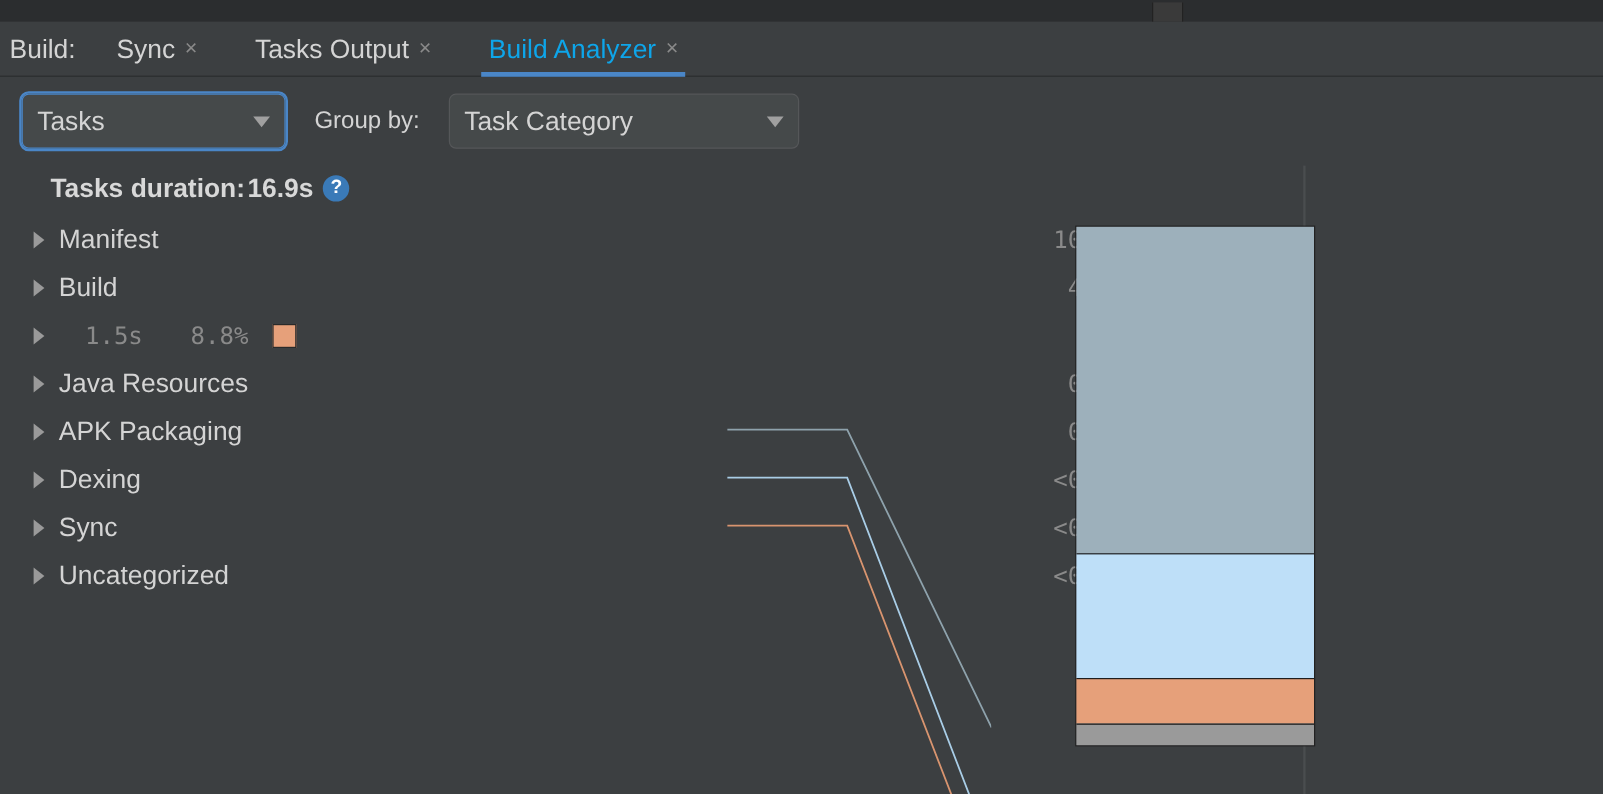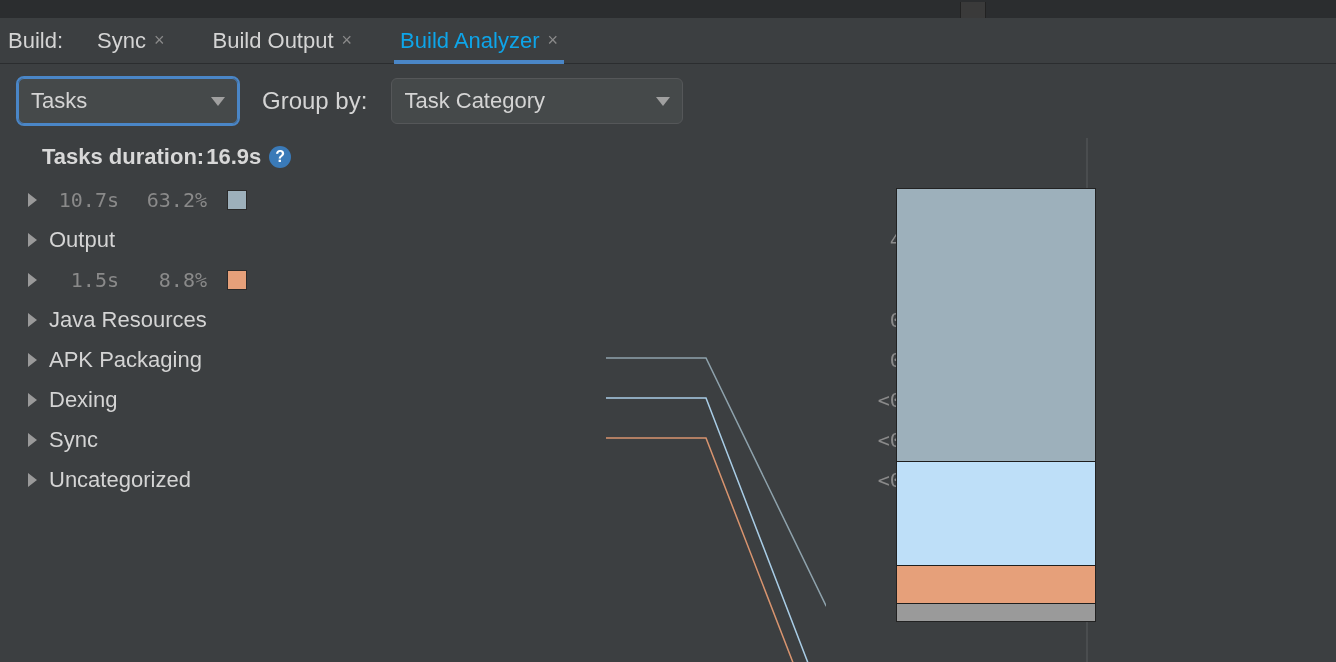--- a/index.html
+++ b/index.html
@@ -68,21 +68,21 @@
     gap:36px;
     cursor:pointer;
   }
   .dropdown.focus { outline:2px solid var(--focus-border); outline-offset:0; border-color:var(--focus-border); background:#45494a;}
   .dd1 { width:220px; }
   .dd2 { width:292px; }
   .tri-down {
     width:0; height:0; border-left:7px solid transparent; border-right:7px solid transparent;
     border-top:9px solid #a0a0a0;
   }
-  .lbl-static { color: var(--text-bright); font-size:24px; white-space:nowrap;}
+  .lbl-static { color: var(--text-bright); font-size:20px; white-space:nowrap;}
   .filters { display:flex; align-items:center; gap:6px; cursor:pointer;}
   .sort-icon { display:inline-flex; flex-direction:column; gap:2px; margin-left:2px;}
   .sort-icon span { width:0;height:0;border-left:6px solid transparent;border-right:6px solid transparent;}
   .sort-icon .up { border-bottom:6px solid #a0a0a0;}
   .sort-icon .dn { border-top:6px solid #a0a0a0;}
 
   
   .content { flex:1; display:flex; position:relative;}
   .leftpane { flex:1; padding: 0 20px 20px 24px; position:relative;}
   .rightpane { width:250px; border-left:2px solid #4a4d4f; }
@@ -145,21 +145,21 @@
   <div class="topstrip"></div>
 
   <div class="tabbar">
     <span class="tab-prefix">Build:</span>
     <div id="tabs-mount" style="display: flex; gap: 40px; height: 100%; align-items: center;">
         <div class="tab">
           <span class="tab-label">Sync</span>
           <span class="close-x">×</span>
         </div>
         <div class="tab">
-          <span class="tab-label">Build Output</span>
+          <span class="tab-label">Tasks Output</span>
           <span class="close-x">×</span>
         </div>
         <div class="tab active">
           <span class="tab-label">Build Analyzer</span>
           <span class="close-x">×</span>
         </div>
       </div>
   </div>
 
   <div class="toolbar">
@@ -178,27 +178,28 @@
   <div class="content">
     <div class="leftpane">
       <div class="heading">
         <span>Tasks duration: </span>
         <span style="margin-left:-6px">16.9s</span>
         <span class="help-icon">?</span>
       </div>
       <div class="rows" id="rows-mount">
           <div class="row">
             <span class="chevron"></span>
+            <span class="rowname">Manifest</span>
             <span class="dur">10.7s</span>
             <span class="pct">63.2%</span>
             <span class="swatch" style="background: rgb(157, 176, 187);"></span>
           </div>
           <div class="row">
             <span class="chevron"></span>
-            <span class="rowname">Output</span>
+            <span class="rowname">Build</span>
             <span class="dur">4.1s</span>
             <span class="pct">24.0%</span>
             <span class="swatch" style="background: rgb(190, 223, 248);"></span>
           </div>
           <div class="row">
             <span class="chevron"></span>
             <span class="dur">1.5s</span>
             <span class="pct">8.8%</span>
             <span class="swatch" style="background: rgb(230, 160, 122);"></span>
           </div>

